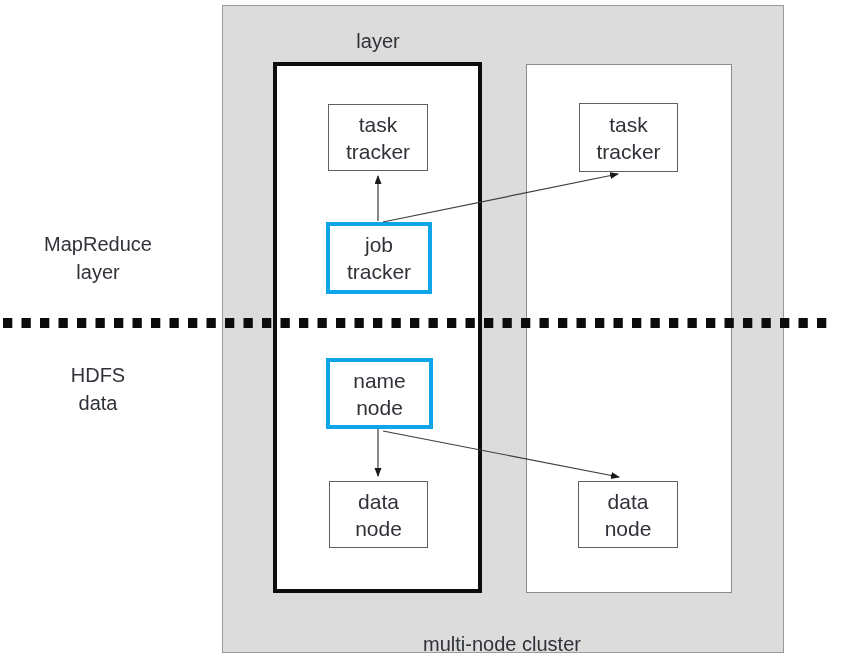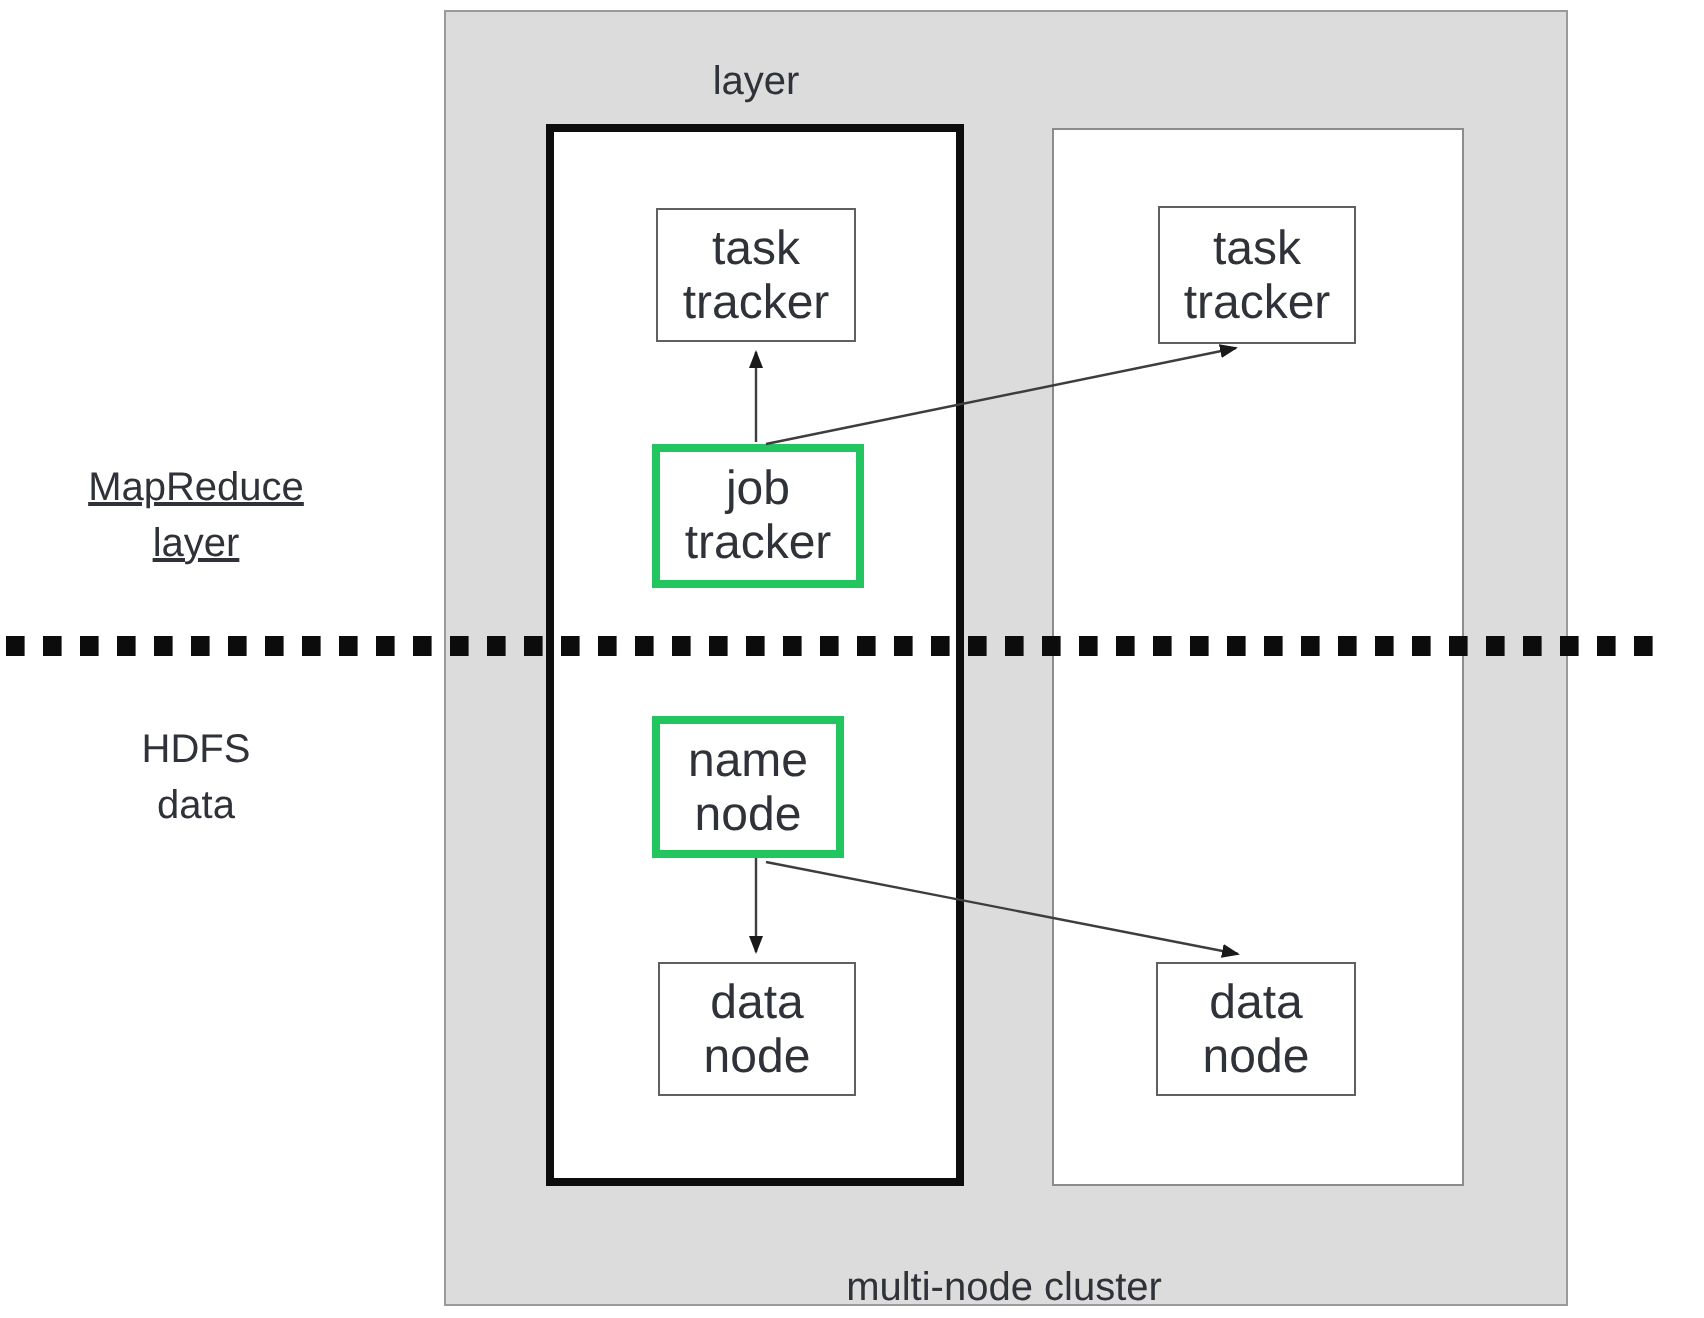--- a/index.html
+++ b/index.html
@@ -35,46 +35,46 @@
     left: 526px; top: 64px; width: 206px; height: 529px;
     background: #ffffff;
     border: 1.5px solid #8c8c8c;
   }
 
   
   .node {
     display: flex; align-items: center; justify-content: center;
     background: #ffffff;
     text-align: center;
-    font-size: 24px;
+    font-size: 21px;
     line-height: 27px;
     white-space: pre-line;
     color: #2f3238;
   }
   .node.thin { border: 1.5px solid #606060; }
-  .node.thick { border: 4px solid #22c55e; }
+  .node.thick { border: 4px solid #0ea5e9; }
 
   #tt-master { left: 328px; top: 104px; width: 100px; height: 67px; }
   #job-tracker { left: 326px; top: 222px; width: 106px; height: 72px; }
-  #name-node  { left: 326px; top: 358px; width: 96px; height: 71px; }
+  #name-node  { left: 326px; top: 358px; width: 107px; height: 71px; }
   #dn-master  { left: 329px; top: 481px; width: 99px;  height: 67px; }
   #tt-slave   { left: 579px; top: 103px; width: 99px;  height: 69px; }
   #dn-slave   { left: 578px; top: 481px; width: 100px; height: 67px; }
 
   
   .lbl {
     text-align: center;
     font-size: 20px;
     line-height: 28px;
     white-space: pre-line;
     color: #2f3238;
   }
   .lbl-master { left: 328px; top: 27px; width: 100px; }
   .lbl-slave  { left: 578px; top: 27px; width: 100px; }
-  .lbl-mapreduce { left: 8px; top: 230px; width: 180px; text-decoration: underline; }
+  .lbl-mapreduce { left: 8px; top: 230px; width: 180px; }
   .lbl-hdfs      { left: 8px; top: 361px; width: 180px; }
   .lbl-cluster   { left: 302px; top: 630px; width: 400px; }
 
   
   #overlay {
     left: 0; top: 0; width: 852px; height: 659px;
     pointer-events: none;
   }
 </style>
 </head>

